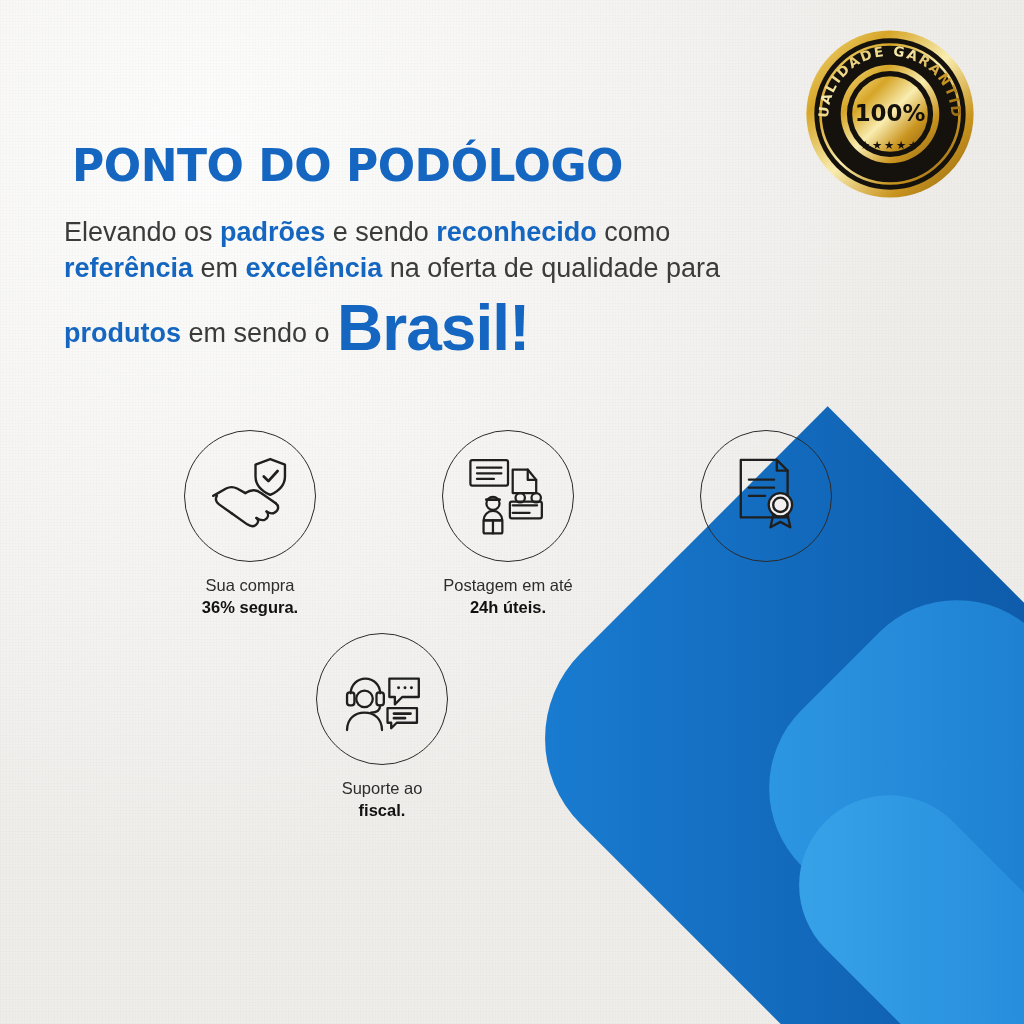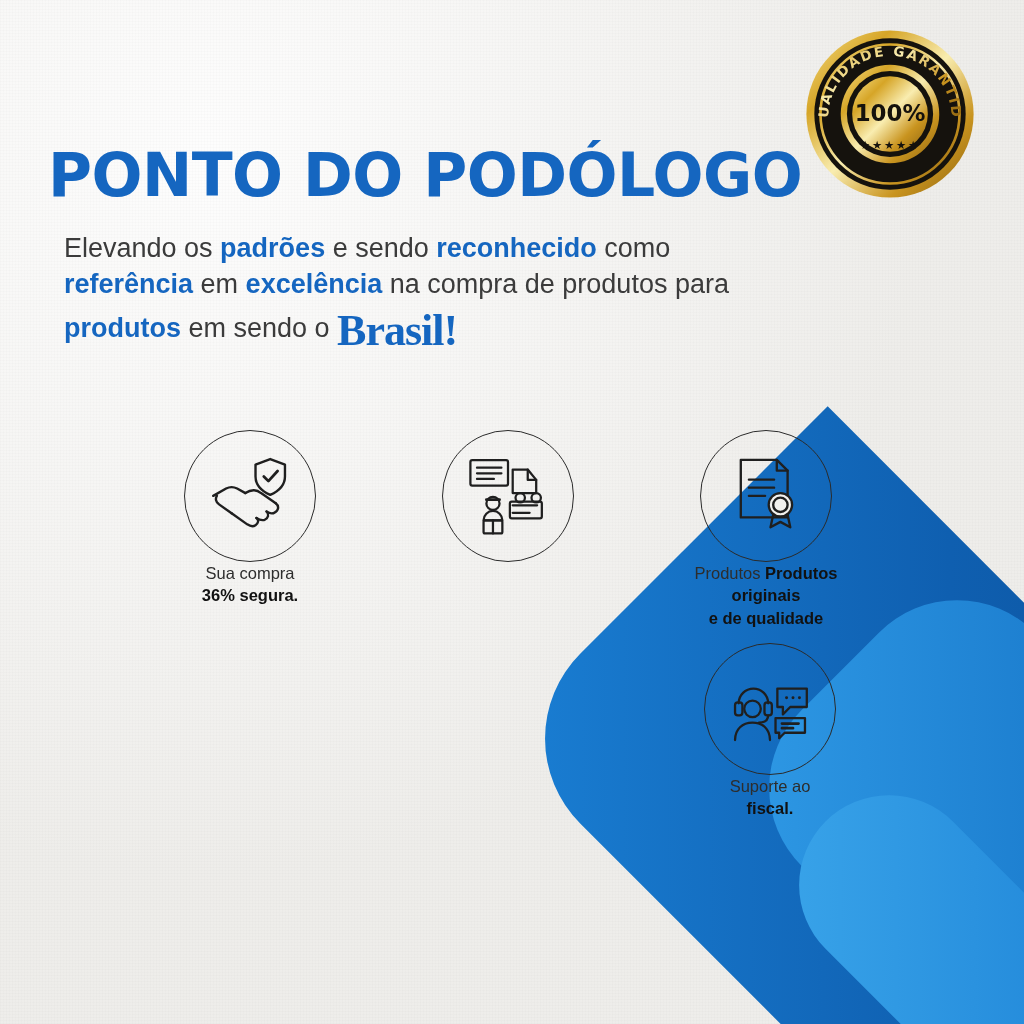--- a/index.html
+++ b/index.html
@@ -41,54 +41,54 @@
   }
   .s3{
     right:-40px;top:760px;width:180px;height:420px;
     background:linear-gradient(135deg,#3aa5ea 0%,#1a7fd4 100%);
     border-radius:90px;
     transform:rotate(-45deg);
   }
 
   
   .title{
-    position:absolute;left:48px;top:140px;
-    font-size:60px;font-weight:bold;letter-spacing:-0.5px;
+    position:absolute;left:72px;top:140px;
+    font-size:44px;font-weight:bold;letter-spacing:-0.5px;
     color:#1566c0;
     font-family:"DejaVu Sans","Liberation Sans",sans-serif;
   }
   .subtitle{
-    position:absolute;left:64px;top:231px;width:800px;
+    position:absolute;left:64px;top:215px;width:800px;
     font-size:27px;line-height:1.32;color:#3b3b3b;
     font-family:"Liberation Sans",sans-serif;
   }
   .subtitle b{color:#1566c0;font-weight:bold;}
   .brasil{
-    color:#1566c0;font-weight:bold;font-size:44px;
-    font-family:Liberation Serif, serif;
+    color:#1566c0;font-weight:bold;font-size:64px;
+    font-family:Liberation Sans, sans-serif;
     vertical-align:-8px;letter-spacing:-1px;
   }
 
   
   .seal{position:absolute;right:46px;top:26px;width:176px;height:176px;}
 
   
   .features{position:absolute;left:150px;top:430px;width:720px;}
   .row{display:flex;}
   .row1{justify-content:flex-start;gap:58px;}
-  .row2{justify-content:flex-end;gap:62px;margin-left:132px;margin-top:14px;}
+  .row2{justify-content:space-between;gap:62px;margin-left:132px;margin-top:14px;}
   .feat{width:200px;display:flex;flex-direction:column;align-items:center;}
   .circle{
     width:130px;height:130px;border-radius:50%;
     border:1.6px solid #2b2b2b;
     display:flex;align-items:center;justify-content:center;
     background:transparent;
   }
   .cap{
-    text-align:center;font-size:16.5px;color:#2d2d2d;
+    margin-top:12px;text-align:center;font-size:16.5px;color:#2d2d2d;
     line-height:1.35;font-family:"Liberation Sans",sans-serif;
   }
   .cap b{font-weight:bold;color:#111;}
 </style>
 </head>
 <body>
 
 <div id="canvas">
 
   <div id="grain"></div>
@@ -125,21 +125,21 @@
       </text>
       <text x="100" y="108" text-anchor="middle" font-family="DejaVu Sans, Liberation Sans, sans-serif" font-size="26" font-weight="bold" fill="#15120d">100%</text>
       <text x="100" y="140" text-anchor="middle" font-family="DejaVu Sans, Liberation Sans, sans-serif" font-size="13" fill="#15120d" letter-spacing="2">★★★★★</text>
     </svg>
   </div>
 
   <div class="title">PONTO DO PODÓLOGO</div>
 
   <div class="subtitle">
     <span>Elevando os </span><b>padrões</b><span> e sendo </span><b>reconhecido</b><span> como</span><br>
-    <b>referência</b><span> em </span><b>excelência</b><span> na compra de produtos para</span><br>
+    <b>referência</b><span> em </span><b>excelência</b><span> na oferta de qualidade para</span><br>
     <b>produtos</b><span> em sendo o </span><span class="brasil">Brasil!</span>
   </div>
 
   <div class="features">
 
     <div class="row row1">
 
       <div class="feat">
         <div class="circle">
           <span>
@@ -174,38 +174,38 @@
               <path d="M24 78a10 10 0 0 1 20 0z"></path>
               <circle cx="34" cy="60" r="7"></circle>
               <path d="M27 56h14" stroke-width="3"></path>
               <rect x="24" y="78" width="20" height="14" rx="1.5"></rect>
               <path d="M34 78v14"></path>
               <path d="M55 62h26M55 70h18"></path>
               <rect x="52" y="58" width="34" height="18" rx="2"></rect>
             </svg>
           </span>
         </div>
+        <div class="cap">
+          <span>Postagem em até</span><br>
+          <b>24h úteis.</b>
+        </div>
       </div>
 
       <div class="feat">
         <div class="circle">
           <span>
             <svg width="90" height="90" viewBox="0 0 100 100" fill="none" stroke="#1f1f1f" stroke-width="2.6" stroke-linecap="round" stroke-linejoin="round">
               <path d="M22 12h40l12 12v52H22z"></path>
               <path d="M62 12v12h12"></path>
               <path d="M31 34h28M31 43h28M31 52h18"></path>
               <circle cx="66" cy="62" r="13" fill="#f2f1ef"></circle>
               <circle cx="66" cy="62" r="8"></circle>
               <path d="M58 73l-3 14 11-6 11 6-3-14"></path>
             </svg>
           </span>
-        </div>
-        <div class="cap">
-          <span>Produtos <b>Produtos originais</b></span><br>
-          <b>e de qualidade</b>
         </div>
       </div>
 
     </div>
 
     <div class="row row2">
 
       <div class="feat">
         <div class="circle">
           <span>

